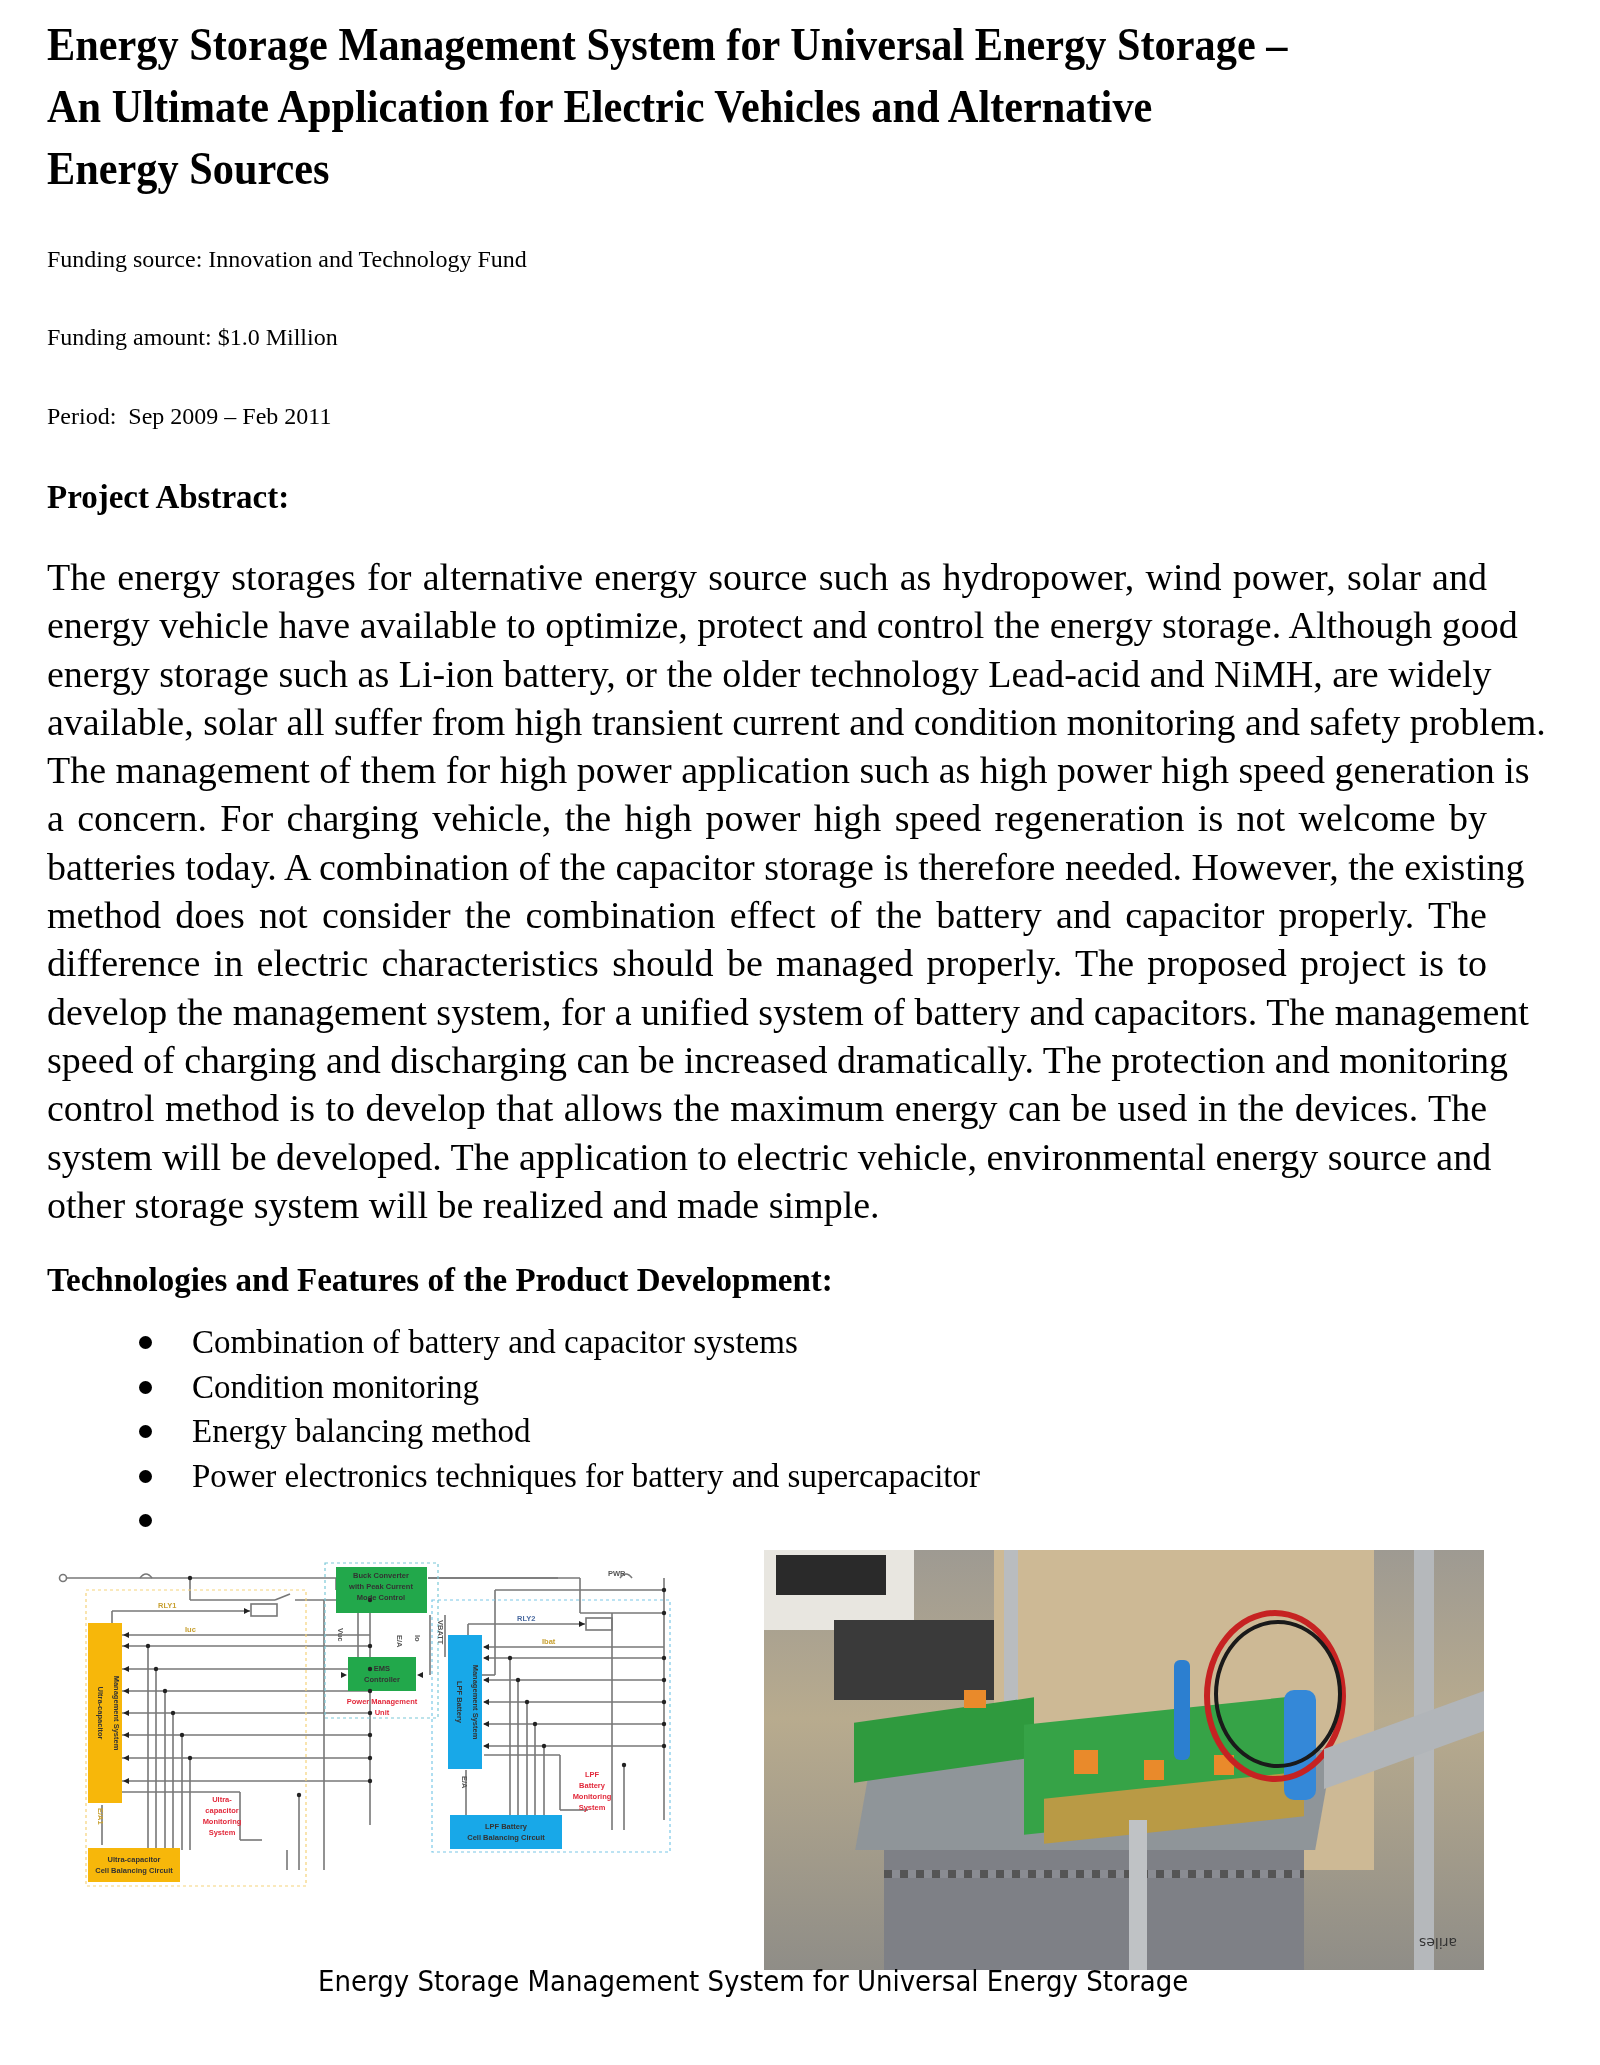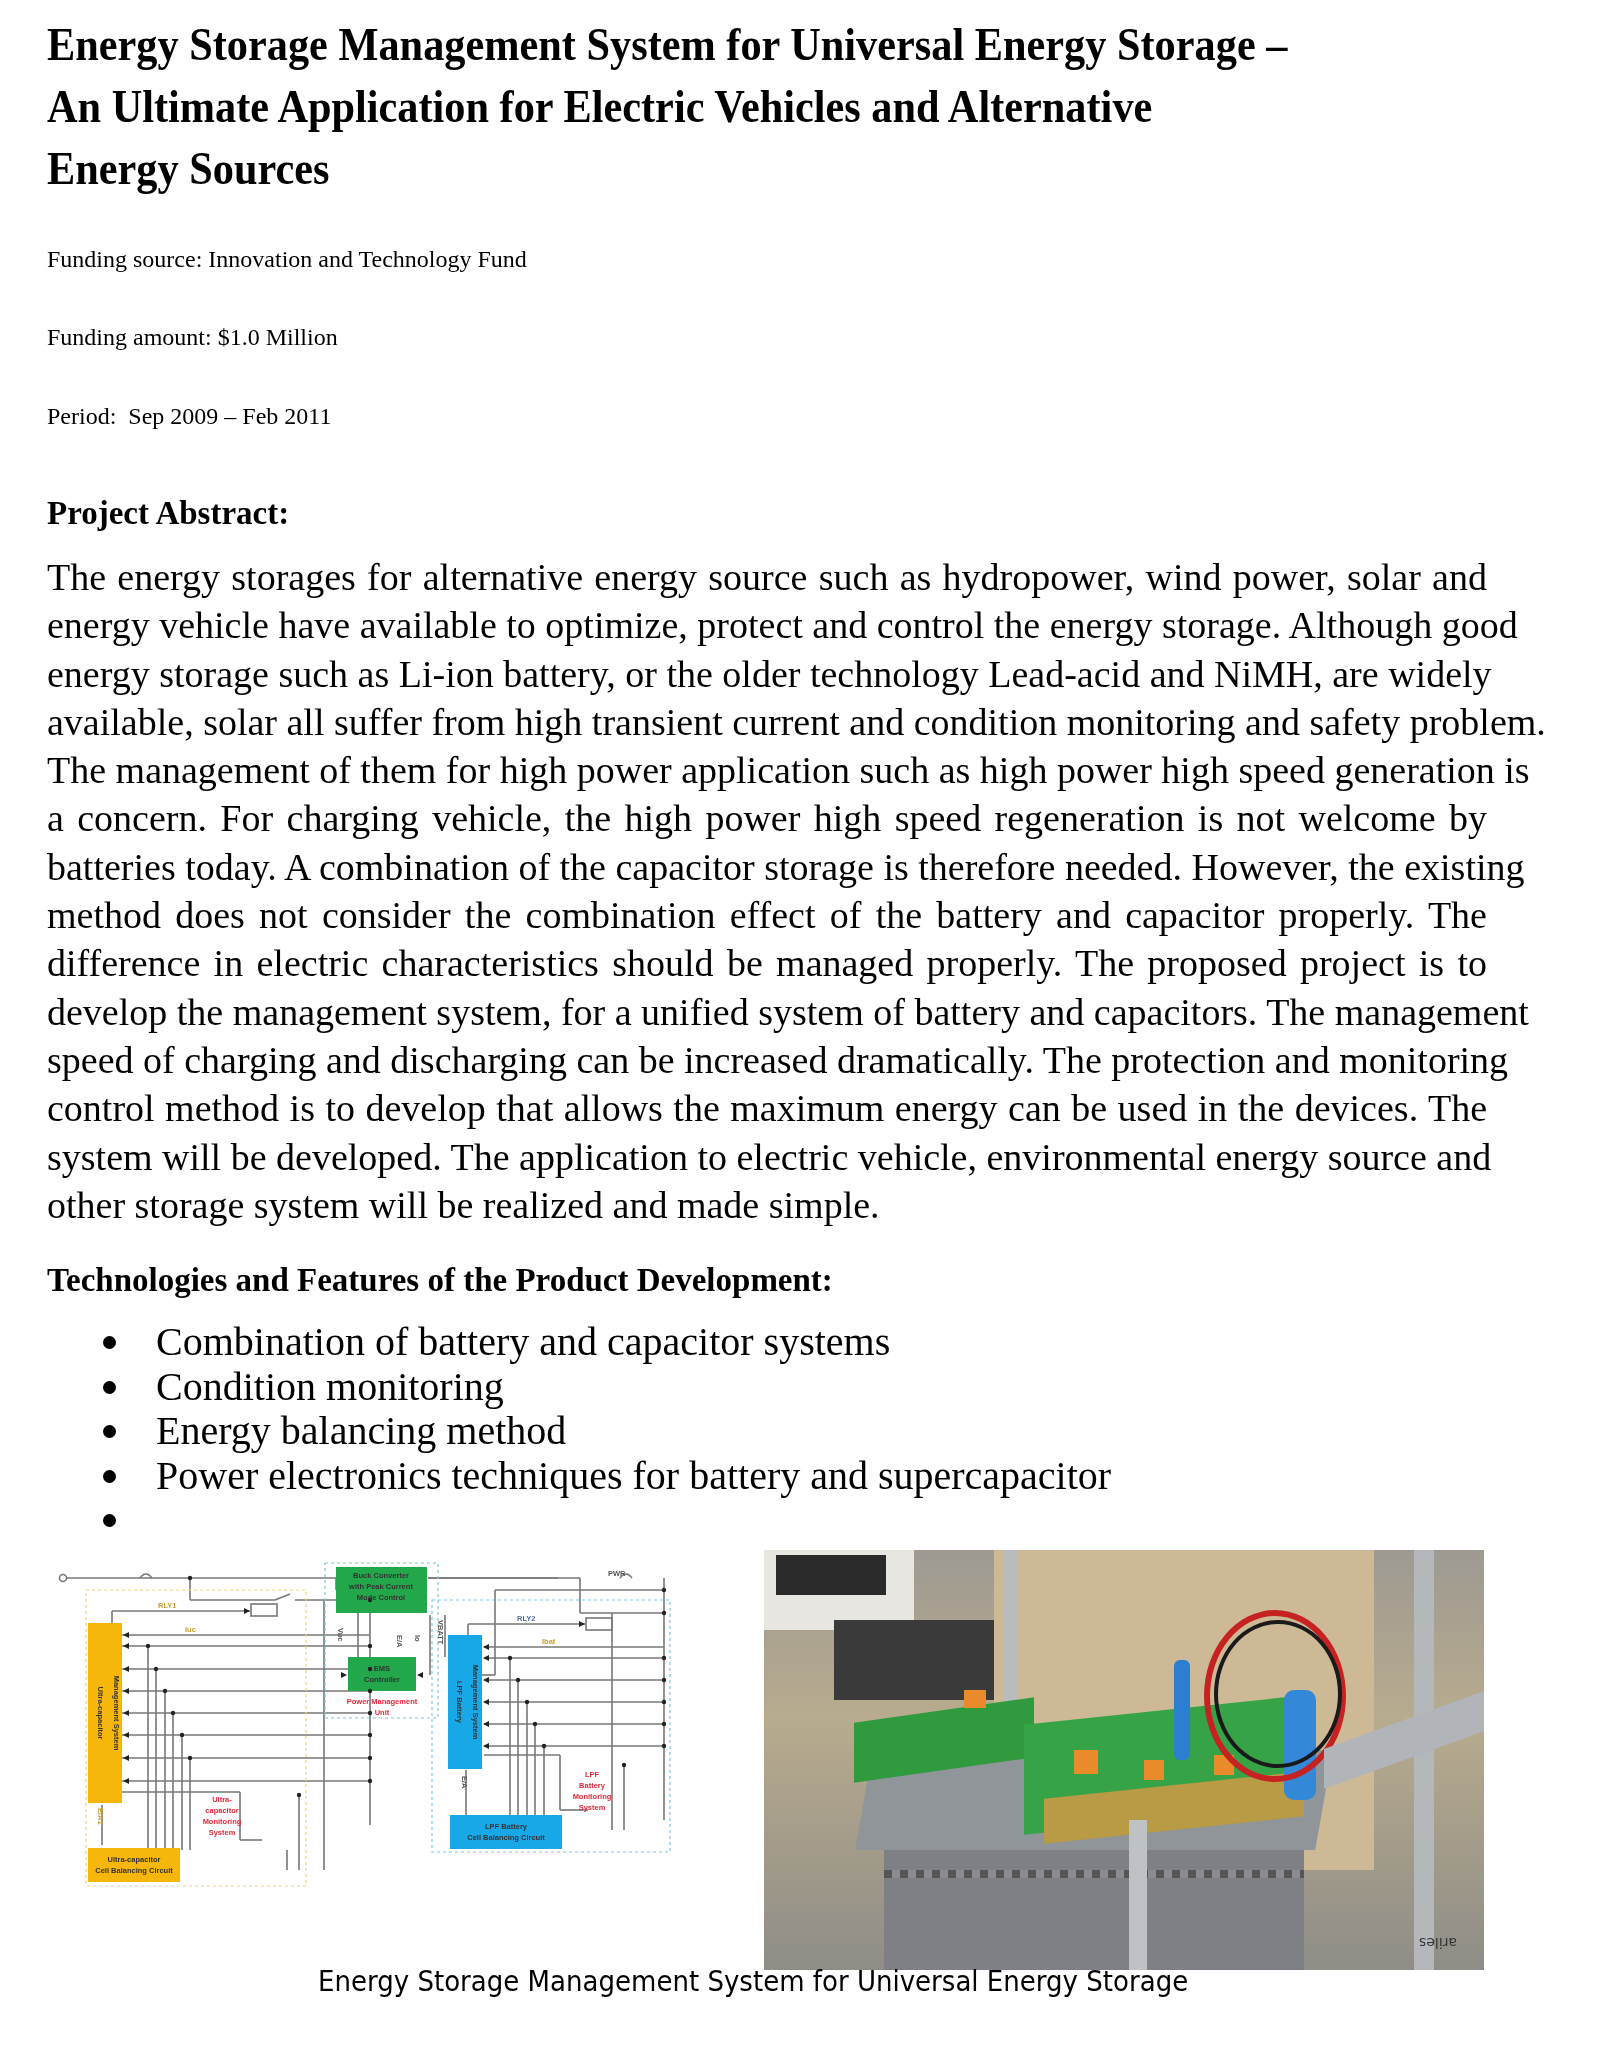--- a/index.html
+++ b/index.html
@@ -7,21 +7,21 @@
        font-family:"Liberation Serif","DejaVu Serif",serif;color:#000;}
   .abs{position:absolute;}
   .title{left:47px;top:14px;width:1460px;font-weight:bold;font-size:46px;line-height:62px;
          transform:scaleX(0.92);transform-origin:left top;white-space:nowrap;}
   .title div{height:62px;}
   .meta{left:47px;font-size:24px;line-height:40px;white-space:pre;}
   .h2{left:47px;font-size:33px;line-height:40px;font-weight:bold;}
   .abstract{left:47px;top:553px;width:1440px;font-size:38px;line-height:48.3px;text-align:justify;}
   .abstract span.line{display:block;text-align:justify;text-align-last:justify;height:48.3px;white-space:nowrap;}
   .abstract span.line.last{text-align-last:left;}
-  .bullets{left:0;top:1320px;width:1200px;font-size:40px;}
+  .bullets{left:0;top:1320px;width:1200px;font-size:33px;padding-left:36px;}
   .bullet{position:relative;height:44.5px;line-height:44.5px;}
   .bullet .dot{position:absolute;left:103px;top:16px;width:13px;height:13px;border-radius:50%;background:#000;}
   .bullet .txt{position:absolute;left:156px;top:0;white-space:nowrap;}
   .diagram{left:40px;top:1540px;width:640px;height:360px;}
   .diagram svg{display:block;}
   .diagram text{font-family:"Liberation Sans","DejaVu Sans",sans-serif;font-weight:bold;}
   .photo{left:764px;top:1550px;width:720px;height:420px;overflow:hidden;background:#8c8a84;}
   .caption{left:318px;top:1962px;font-family:"DejaVu Sans","Liberation Sans",sans-serif;font-size:28px;line-height:40px;
            white-space:nowrap;transform:scaleX(0.93);transform-origin:left top;}
   .ph{position:absolute;}
@@ -31,21 +31,21 @@
 
 <div class="abs title">
   <div>Energy Storage Management System for Universal Energy Storage –</div>
   <div>An Ultimate Application for Electric Vehicles and Alternative</div>
   <div>Energy Sources</div>
 </div>
 
 <div class="abs meta" style="top:239px">Funding source: Innovation and Technology Fund</div>
 <div class="abs meta" style="top:317px">Funding amount: $1.0 Million</div>
 <div class="abs meta" style="top:396px">Period:  Sep 2009 – Feb 2011</div>
-<div class="abs h2" style="top:493px">Project Abstract:</div>
+<div class="abs h2" style="top:477px">Project Abstract:</div>
 
 <div class="abs abstract">
   <span class="line">The energy storages for alternative energy source such as hydropower, wind power, solar and</span>
   <span class="line">energy vehicle have available to optimize, protect and control the energy storage. Although good</span>
   <span class="line">energy storage such as Li-ion battery, or the older technology Lead-acid and NiMH, are widely</span>
   <span class="line">available, solar all suffer from high transient current and condition monitoring and safety problem.</span>
   <span class="line">The management of them for high power application such as high power high speed generation is</span>
   <span class="line">a concern. For charging vehicle, the high power high speed regeneration is not welcome by</span>
   <span class="line">batteries today. A combination of the capacitor storage is therefore needed. However, the existing</span>
   <span class="line">method does not consider the combination effect of the battery and capacitor properly. The</span>

